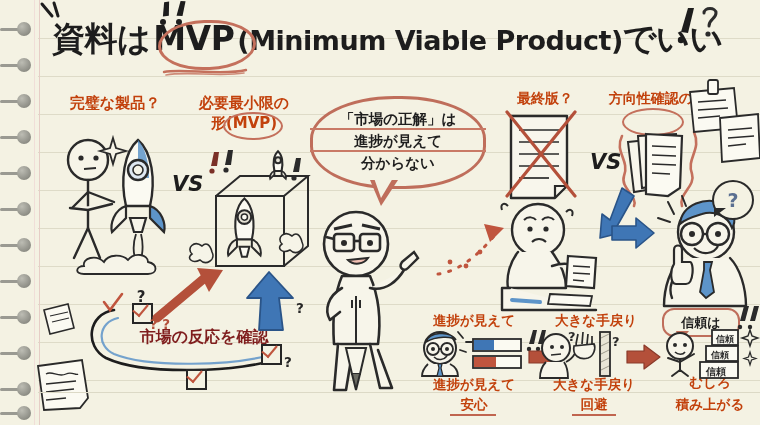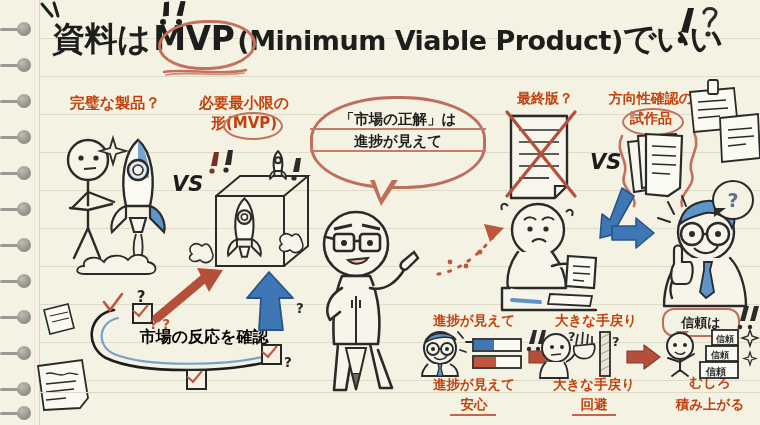--- a/index.html
+++ b/index.html
@@ -52,21 +52,21 @@
   #speech-text span{display:block;}
   #speech-text .u{box-shadow:inset 0 -2px 0 0 #c97a66;}
 
   
   .qbubble{position:absolute;width:38px;height:36px;border:2px solid #2a2a2a;border-radius:50%;background:#f4f2e3;
     display:flex;align-items:center;justify-content:center;font-size:19px;font-weight:700;color:#5a6f91;}
   .qtail{position:absolute;width:0;height:0;border-top:9px solid #2a2a2a;border-right:12px solid transparent;}
 
   
   #reaction-callout{position:absolute;left:104px;top:322px;width:200px;height:34px;}
-  #reaction-text{position:absolute;left:0;right:0;top:5px;text-align:center;font-size:16px;font-weight:700;color:#000000;}
+  #reaction-text{position:absolute;left:0;right:0;top:5px;text-align:center;font-size:16px;font-weight:700;color:#7f1d1d;}
   .chk{position:absolute;width:17px;height:17px;border:2px solid #262626;background:#f4f2e3;}
   .chk:after{content:"";position:absolute;left:2px;top:-4px;width:7px;height:13px;
     border-right:2.5px solid #c0553e;border-bottom:2.5px solid #c0553e;transform:rotate(40deg);}
 
   
   #trust-bubble{position:absolute;left:662px;top:308px;width:74px;height:25px;border:2px solid #bf6e5b;border-radius:12px;background:#f4f2e3;}
   #trust-text{position:absolute;left:0;right:0;top:4px;text-align:center;font-size:13px;font-weight:700;color:#1f1f1f;}
   #trust-tail{position:absolute;left:676px;top:331px;width:0;height:0;border-left:4px solid transparent;border-right:9px solid transparent;border-top:11px solid #bf6e5b;}
 
   
@@ -256,20 +256,21 @@
     </g>
   </svg>
 
   <div id="speech-bubble">
     <div class="bub"></div>
     <div class="tail"></div>
     <div class="tail-in"></div>
     <div id="speech-text">
       <span class="u">「市場の正解」は</span>
       <span class="u">進捗が見えて</span>
+      <span>分からない</span>
     </div>
   </div>
 
   <svg class="illus" style="left:312px;top:204px" width="130" height="200" viewBox="0 0 130 200">
     <g stroke="#2a2a2a" stroke-width="2.6" fill="#f7f5ea" stroke-linecap="round" stroke-linejoin="round">
       <circle cx="44" cy="40" r="32"></circle>
       <path d="M30 72 C24 86, 20 110, 22 140 L66 140 C70 110, 64 86, 58 72 Z"></path>
       <path d="M30 84 C16 92, 12 106, 18 116 L28 108"></path>
       <path d="M58 84 C74 88, 86 76, 92 66"></path>
       <path d="M26 140 L22 186 L34 186 L40 150"></path>
@@ -303,21 +304,20 @@
     <path d="M6 52 C24 50, 44 36, 62 14" stroke="#c0553e" stroke-width="3" fill="none" stroke-linecap="round" stroke-dasharray="2 9"></path>
     <path d="M52 2 L72 6 L58 20 Z" fill="#c0553e"></path>
     <circle cx="18" cy="40" r="2.4" fill="#c0553e"></circle>
     <circle cx="34" cy="44" r="2.4" fill="#c0553e"></circle>
     <circle cx="48" cy="30" r="2.4" fill="#c0553e"></circle>
   </svg>
 
   <div class="lbl s15" style="left:500px;top:90px;width:90px;">最終版？</div>
 
   <div class="lbl s15" style="left:596px;top:90px;width:110px;">方向性確認の</div>
-  <div class="lbl s15" style="left:596px;top:110px;width:110px;">試作品</div>
   <div style="position:absolute;left:622px;top:108px;width:58px;height:24px;border:2px solid #c4705c;border-radius:50%;"></div>
 
   <svg class="illus" style="left:505px;top:112px" width="76" height="92" viewBox="0 0 76 92">
     <path d="M6 4 L62 4 L62 74 L50 86 L6 86 Z" fill="#f8f6ec" stroke="#2a2a2a" stroke-width="2.4" stroke-linejoin="round"></path>
     <path d="M50 86 L50 74 L62 74" fill="none" stroke="#2a2a2a" stroke-width="2.2"></path>
     <g stroke="#2a2a2a" stroke-width="1.7">
       <path d="M14 18 L54 18"></path>
         <path d="M14 30 L54 30"></path>
         <path d="M14 42 L54 42"></path>
       <path d="M14 54 L54 54"></path>

